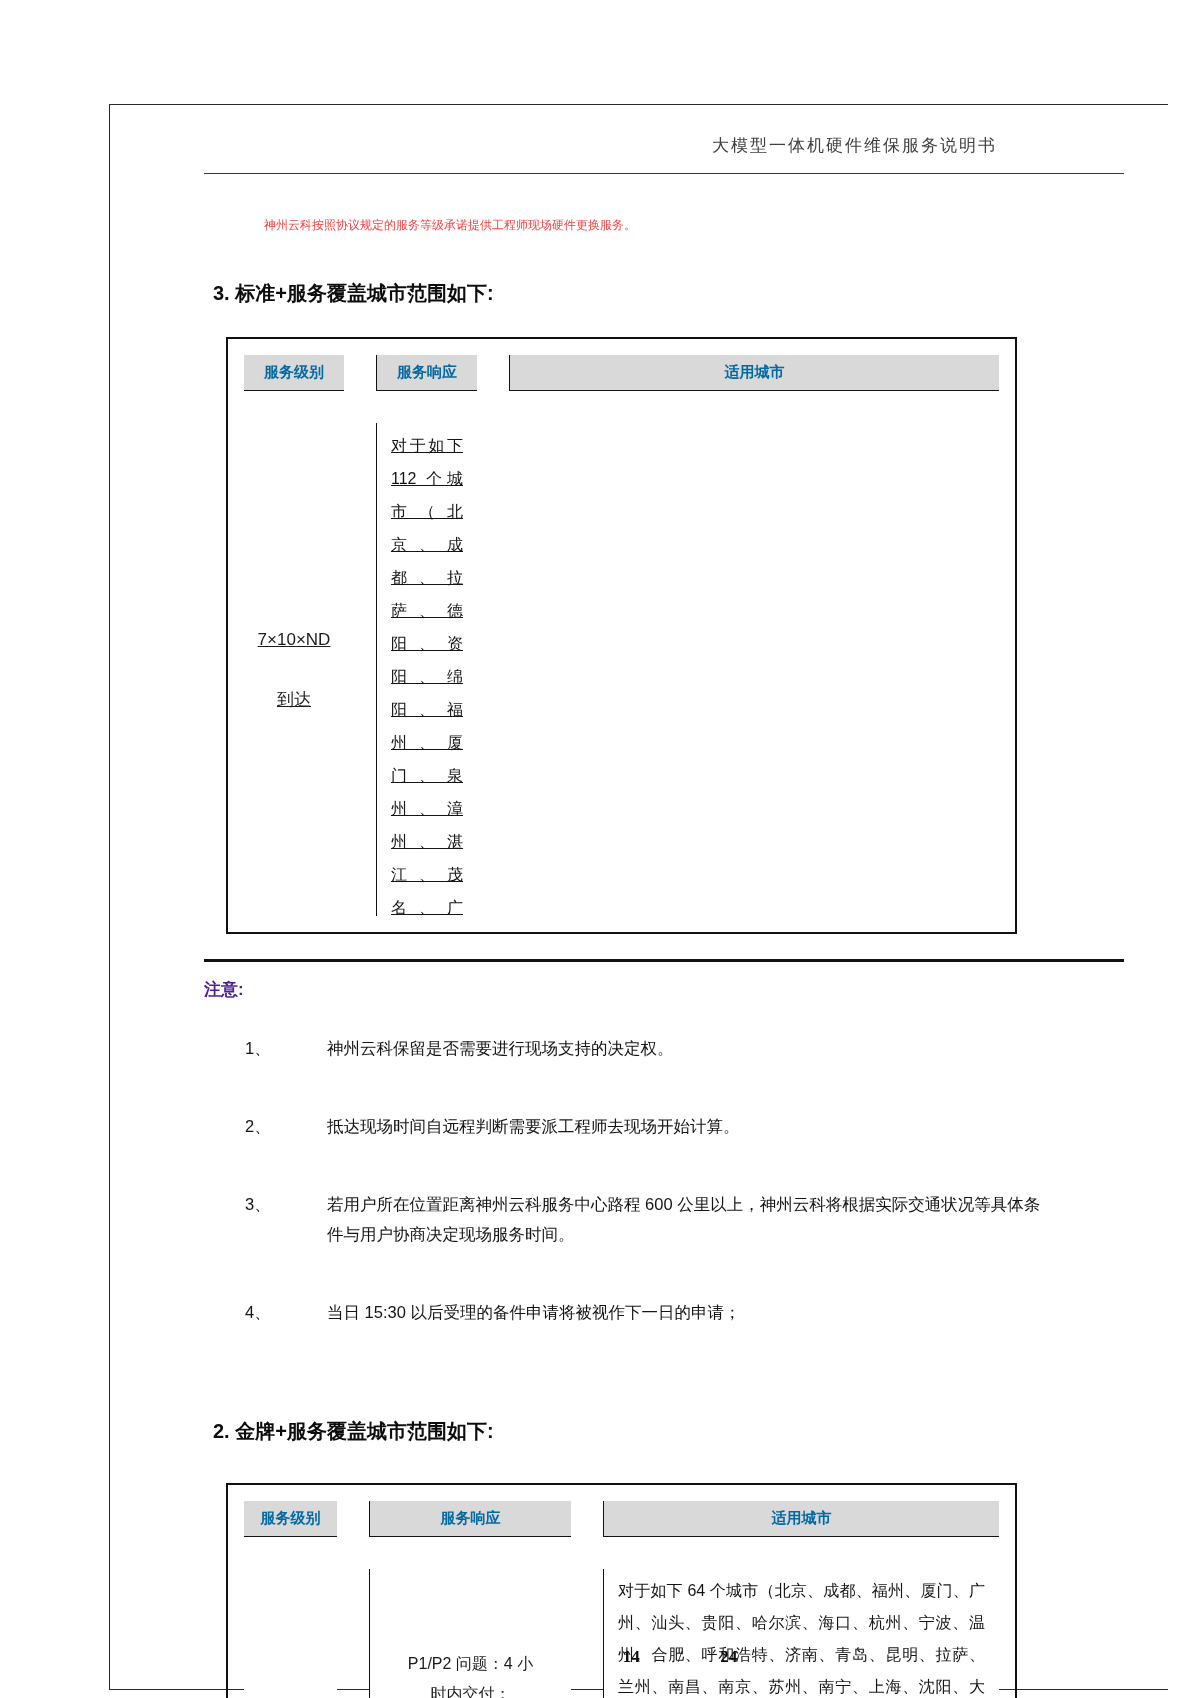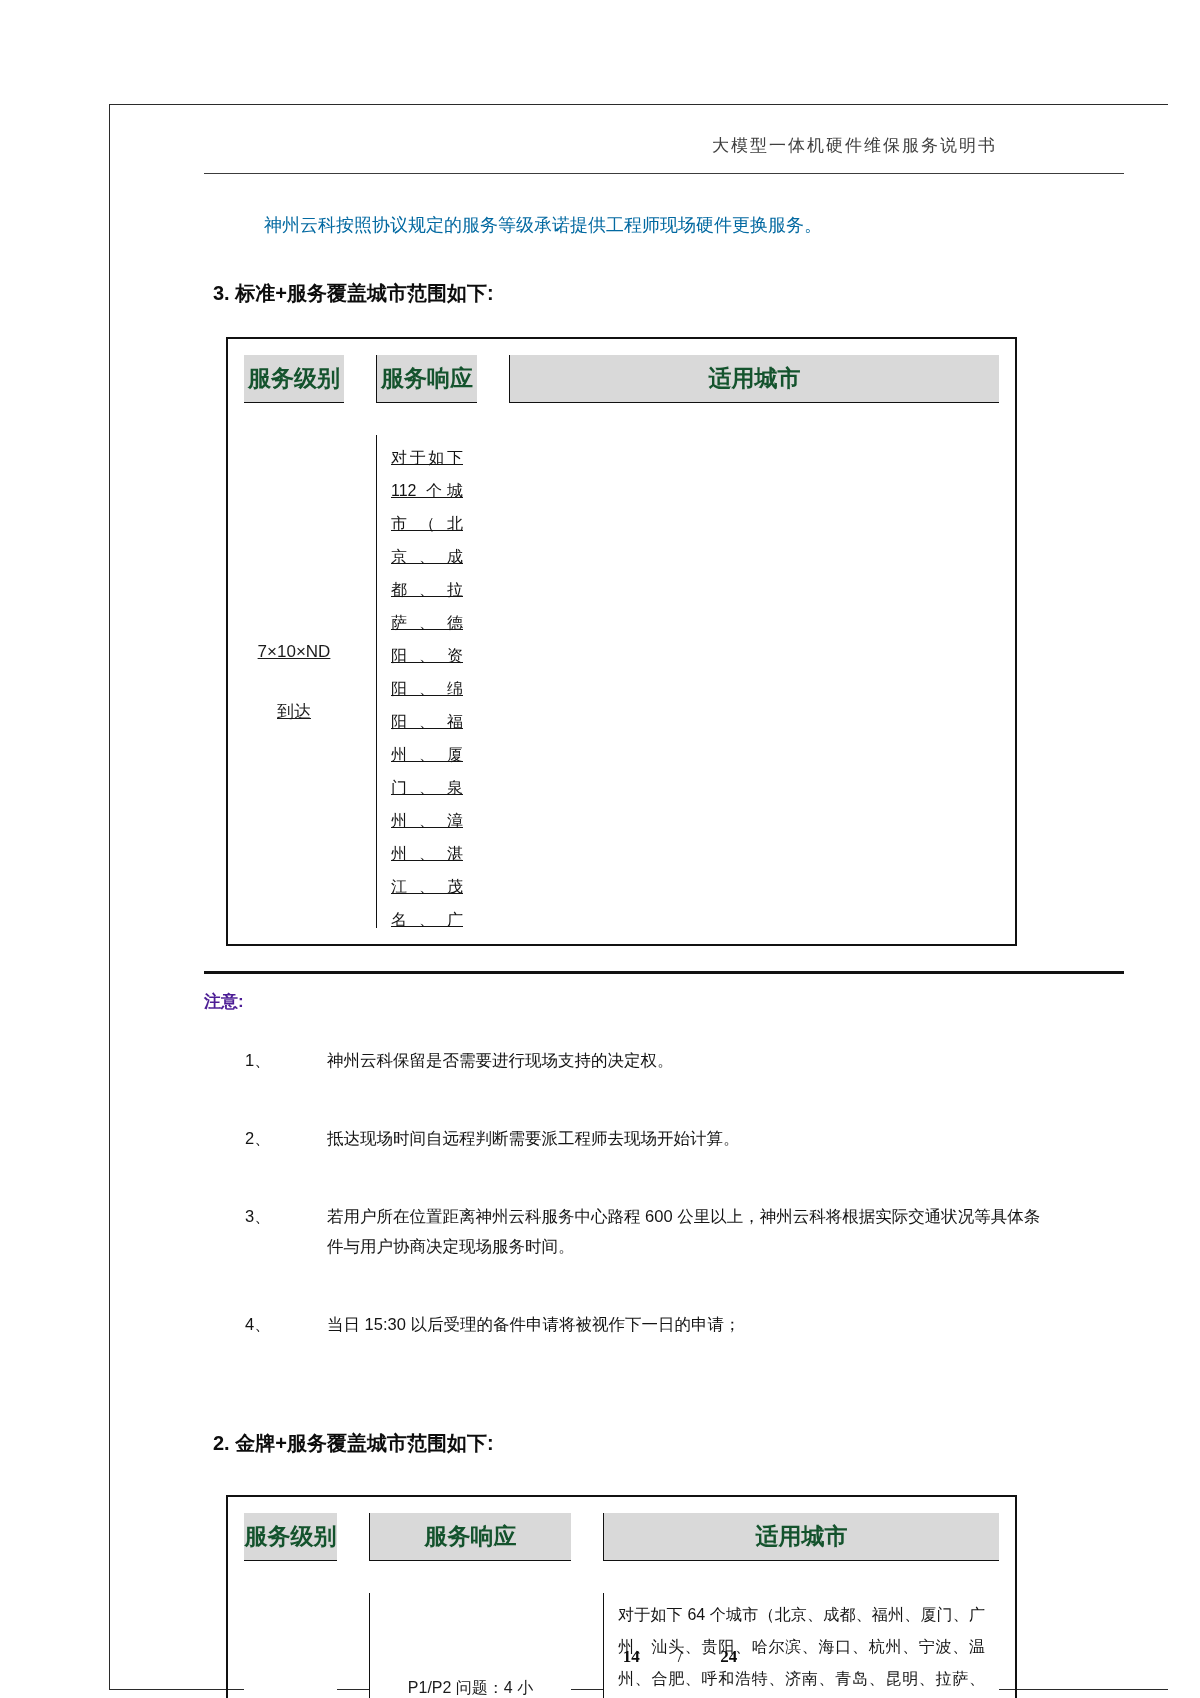--- a/index.html
+++ b/index.html
@@ -37,24 +37,24 @@
   }
   .header-rule {
     margin-top: 10px;
     border-top: 1px solid #3c3c3c;
     width: 100%;
     height: 0;
   }
 
   .intro {
     margin-top: 38px;
-    font-size: 18px;
+    font-size: 12px;
     line-height: 26px;
     text-indent: 60px;
-    color: #0369a1;
+    color: #ef4444;
   }
 
   .sec-heading {
     font-size: 20px;
     font-weight: bold;
     color: #0d0d0d;
     margin-left: 25px;
   }
   .sec-heading.s1 { margin-top: 42px; }
   .sec-heading.s2 { margin-top: 75px; }
@@ -64,27 +64,27 @@
     margin-top: 30px;
     width: 791px;
     border: 2px solid #111;
     display: grid;
   }
   .tbl.t1 { grid-template-columns: 132px 133px 522px; }
   .tbl.t2 { grid-template-columns: 125px 234px 428px; margin-top: 38px; }
 
   .th {
     background: #d9d9d9;
-    height: 48px;
+    height: 36px;
     display: flex;
     align-items: center;
     justify-content: center;
     font-weight: bold;
-    font-size: 23px;
-    color: #14532d;
+    font-size: 15px;
+    color: #0369a1;
     border-bottom: 1.5px solid #111;
   }
   .th + .th, .td + .td { border-left: 1.5px solid #111; }
 
   .td {
     background: #ffffff;
     overflow: hidden;
   }
   .t1 .td { height: 493px; text-decoration: underline; }
   .t2 .td { height: 327px; }

